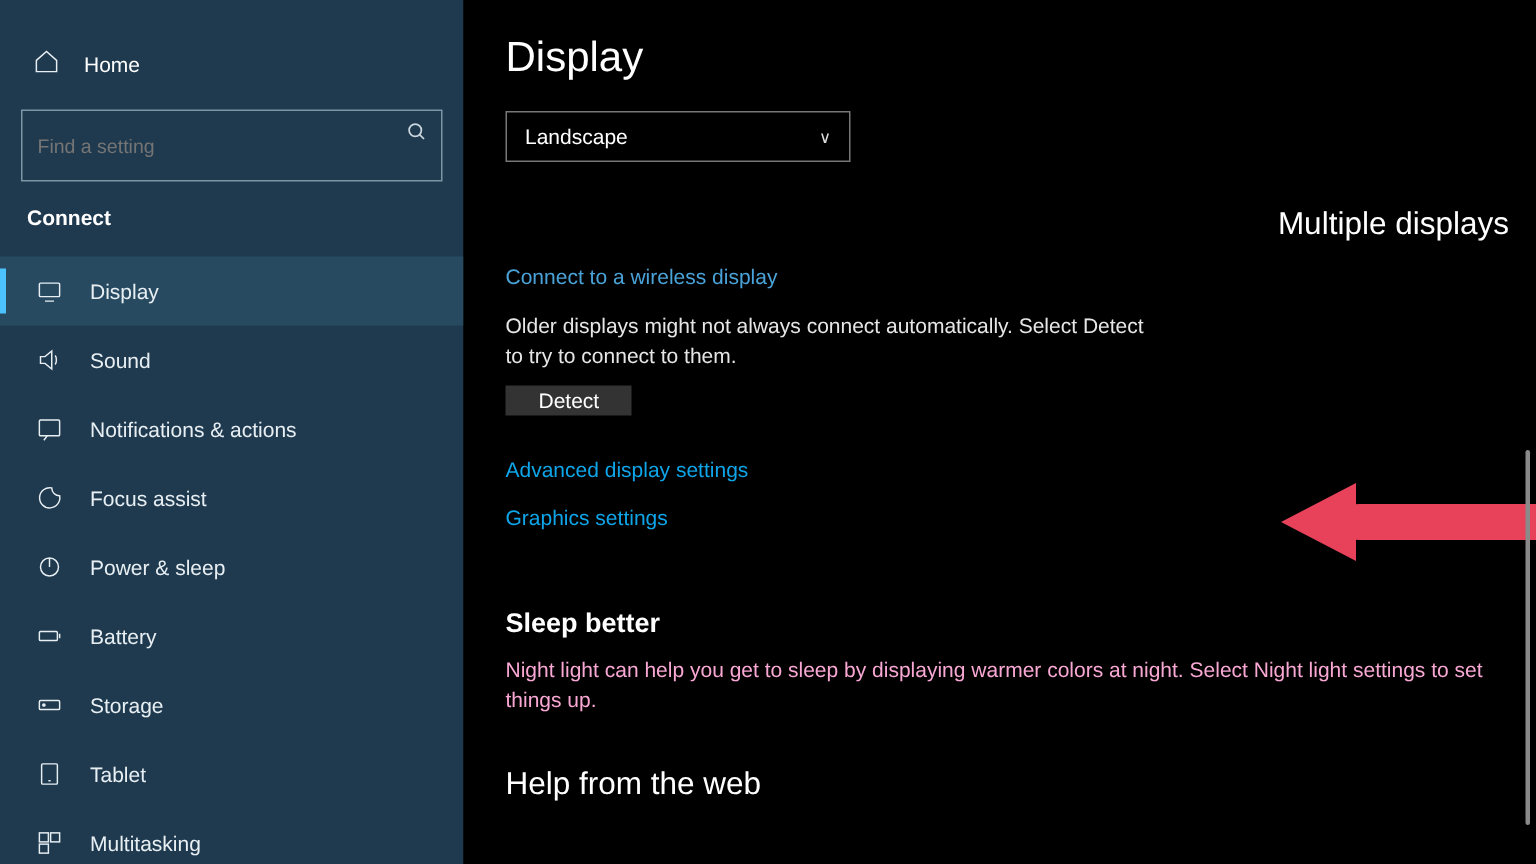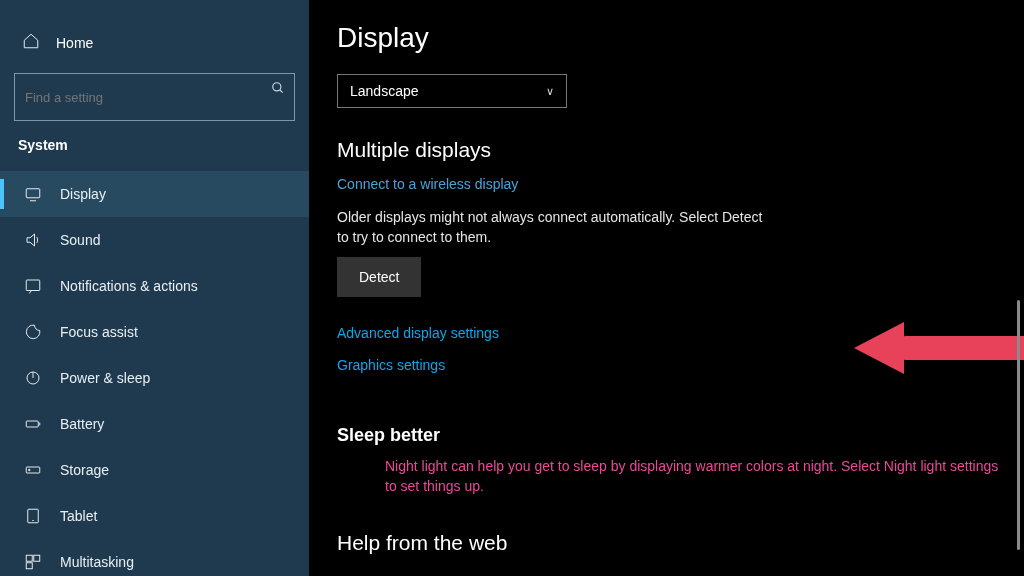--- a/index.html
+++ b/index.html
@@ -16,27 +16,27 @@
   .nav { display:flex; flex-direction:column; }
   .nav-item { display:flex; align-items:center; gap:18px; height:46px; padding-left:24px; font-size:14px; color:#e8eff3; cursor:pointer; position:relative; }
   .nav-item.active { background:#274a61; }
   .nav-item.active::before { content:""; position:absolute; left:0; top:8px; bottom:8px; width:4px; background:#4cc2ff; }
   .nav-item .icon { width:18px; height:18px; display:flex; align-items:center; justify-content:center; color:#e8eff3; }
   
   .main { flex:1; background:#000; position:relative; padding:22px 18px 0 28px; overflow:hidden; }
   .page-title { font-size:28px; font-weight:400; margin-bottom:20px; }
   .dropdown { width:230px; height:34px; border:1px solid #777; background:#000; display:flex; align-items:center; justify-content:space-between; padding:0 12px; font-size:14px; color:#fff; cursor:pointer; margin-bottom:30px; }
   .dropdown .chev { font-size:11px; color:#ddd; }
-  .section-h { font-size:21px; font-weight:400; margin-bottom:14px; }
+  .section-h { font-size:21px; font-weight:400; margin-bottom:14px;text-align:right; }
   .link { color:#4aa3d8; font-size:14px; margin-bottom:16px; display:block; cursor:pointer; }
   .body-text { font-size:14px; color:#e6e6e6; line-height:1.4; max-width:430px; margin-bottom:10px; }
-  .detect-btn { background:#333333; border:none; color:#fff; font-size:14px; padding:12px 22px; margin-bottom:28px; cursor:pointer; }
+  .detect-btn { background:#333333; border:none; color:#fff; font-size:14px; padding:2px 22px; margin-bottom:28px; cursor:pointer; }
   .link2 { color:#0ea5e9; font-size:14px; margin-bottom:16px; display:block; cursor:pointer; }
   .sleep-h { font-size:18px; font-weight:700; margin-top:52px; margin-bottom:10px; }
-  .sleep-text { font-size:14px; color:#ec4899; line-height:1.45; max-width:660px;margin-left:48px; }
+  .sleep-text { font-size:14px; color:#f9a8d4; line-height:1.45; max-width:660px; }
   .help-h { font-size:21px; font-weight:400; margin-top:34px; }
   .arrow { position:absolute; left:545px; top:318px; pointer-events:none; }
   .scrollbar { position:absolute; right:4px; top:300px; width:3px; height:250px; background:#8a8a8a; border-radius:2px; }
   svg.icon-svg { width:18px; height:18px; stroke:#e8eff3; stroke-width:1.3; fill:none; }
 </style>
 </head>
 <body>
 
 <div class="app">
 
@@ -55,21 +55,21 @@
         <input class="search" placeholder="Find a setting" style="">
         <span class="sicon">
           <svg width="14" height="14" viewBox="0 0 24 24" fill="none" stroke="#c9d6de" stroke-width="2">
               <circle cx="10" cy="10" r="7"></circle>
               <line x1="20" y1="20" x2="15" y2="15"></line>
             </svg>
         </span>
       </div>
     </div>
 
-    <div class="category">System</div>
+    <div class="category">Connect</div>
 
     <div class="nav">
       <div class="nav-item active">
         <span class="icon">
             <svg class="icon-svg" viewBox="0 0 24 24">
               <rect x="3" y="5" width="18" height="12" rx="1"></rect>
               <line x1="8" y1="21" x2="16" y2="21"></line>
             </svg>
           </span>
         <span>Display</span>

